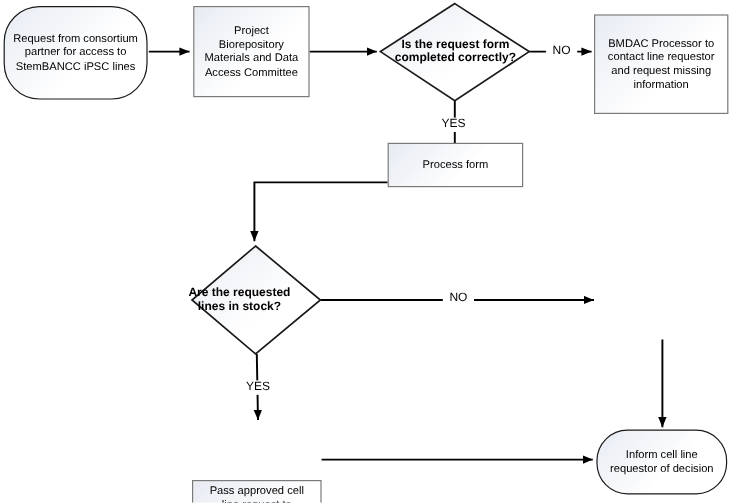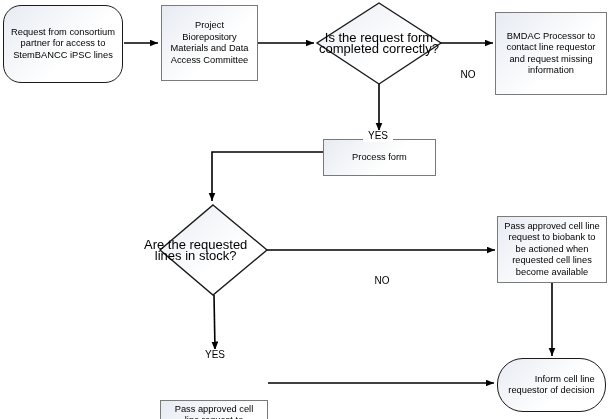--- a/index.html
+++ b/index.html
@@ -37,38 +37,38 @@
     border: 1.6px solid #1a1a1a;
   }
   .process {
     border: 1.2px solid #7a7a7a;
   }
   .diamond-label {
     position: absolute;
     box-sizing: border-box;
     display: flex;
     align-items: center;
-    justify-content: flex-start;
+    justify-content: center;
     text-align: center;
-    font-size: 13px;
+    font-size: 10px;
     line-height: 11.5px;
     color: #000000;
     white-space: pre-line;
     background: transparent;
+    font-weight: bold;
   }
   .edge-label {
     position: absolute;
     box-sizing: border-box;
     font-size: 10px;
     line-height: 12px;
     color: #000000;
     text-align: center;
     background: #ffffff;
     padding: 0 1px;
-    margin-top: 32px;
   }
 </style>
 </head>
 <body>
 
 <div id="canvas">
 
   <svg id="connector-layer" viewBox="0 0 609 419" xmlns="http://www.w3.org/2000/svg">
     <defs>
       <linearGradient id="shapeGrad" x1="0" y1="0" x2="1" y2="1">
@@ -87,61 +87,54 @@
     <polyline points="323,152 212,152 212,201" fill="none" stroke="#000" stroke-width="1.6" marker-end="url(#arrowHead)"></polyline>
     <line x1="267" y1="250" x2="495" y2="250" stroke="#000" stroke-width="1.6" marker-end="url(#arrowHead)"></line>
     <line x1="214" y1="295" x2="215" y2="350" stroke="#000" stroke-width="1.6" marker-end="url(#arrowHead)"></line>
     <line x1="552" y1="283" x2="552" y2="356" stroke="#000" stroke-width="1.6" marker-end="url(#arrowHead)"></line>
     <line x1="268" y1="383" x2="494" y2="383" stroke="#000" stroke-width="1.6" marker-end="url(#arrowHead)"></line>
 
     <polygon points="379,3 441,43 379,84 317,43" fill="url(#shapeGrad)" stroke="#1a1a1a" stroke-width="1.4"></polygon>
     <polygon points="213,205 267,250 213,295 160,250" fill="url(#shapeGrad)" stroke="#1a1a1a" stroke-width="1.4"></polygon>
   </svg>
 
-  <div class="node terminator" style="left:3px; top:5px; width:120px; height:78px; border-radius:18px;">
+  <div class="node terminator" style="left:3px; top:5px; width:120px; height:78px; border-radius:30px;">
     <span>Request from consortium
 partner for access to
 StemBANCC iPSC lines</span>
   </div>
 
   <div class="node process" style="left:161px; top:5px; width:97px; height:76px;">
     <span>Project
 Biorepository
 Materials and Data
 Access Committee</span>
   </div>
 
   <div class="node process" style="left:495px; top:12px; width:112px; height:83px;">
     <span>BMDAC Processor to
 contact line requestor
 and request missing
 information</span>
   </div>
 
-  <div class="node process" style="left:323px; top:139px; width:113px; height:37px;">
+  <div class="node process" style="left:323px; top:119px; width:113px; height:37px;">
     <span>Process form</span>
   </div>
 
-  <div class="node process" style="left:497px; top:216px; width:110px; height:67px;">
-    <span>Pass approved cell line
-request to biobank to
-be actioned when
-requested cell lines
-become available</span>
-  </div>
 
   <div class="node process" style="left:160px; top:352px; width:108px; height:65px;margin-top:48px;">
     <span>Pass approved cell
 line request to
 biobank for
 immediate release of
 cell lines to requestor</span>
   </div>
 
-  <div class="node terminator" style="left:497px; top:358px; width:109px; height:54px; border-radius:26px;text-align:right;">
+  <div class="node terminator" style="left:497px; top:358px; width:109px; height:54px; border-radius:26px;">
     <span>Inform cell line
 requestor of decision</span>
   </div>
 
   <div class="diamond-label" style="left:319px; top:23px; width:121px; height:40px;">
     <span>Is the request form
 completed correctly?</span>
   </div>
   <div class="diamond-label" style="left:144px; top:230px; width:111px; height:40px;">
     <span>Are the requested

